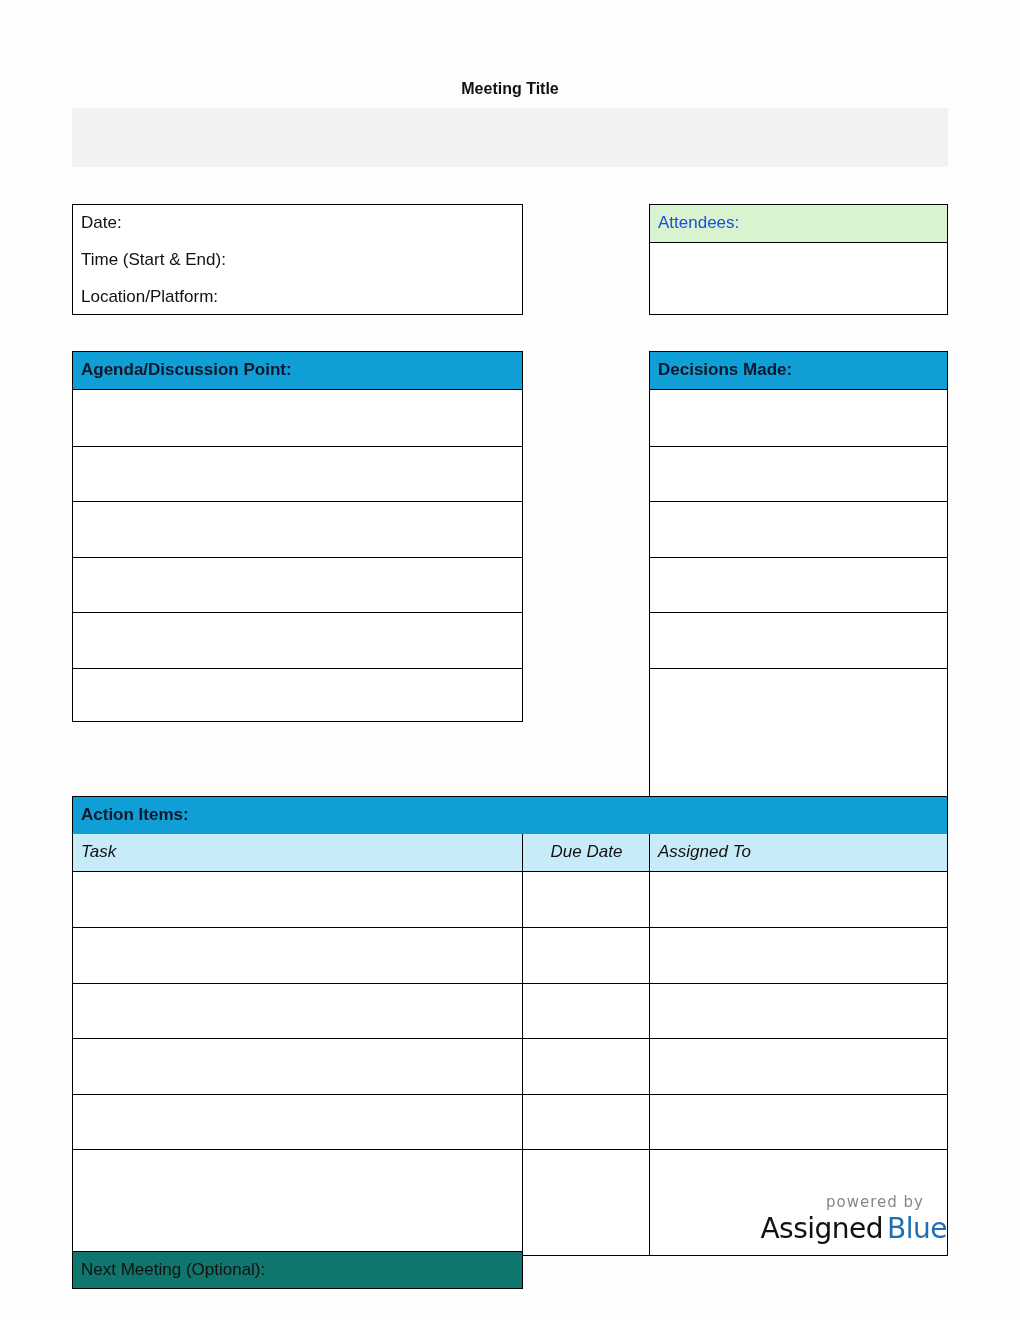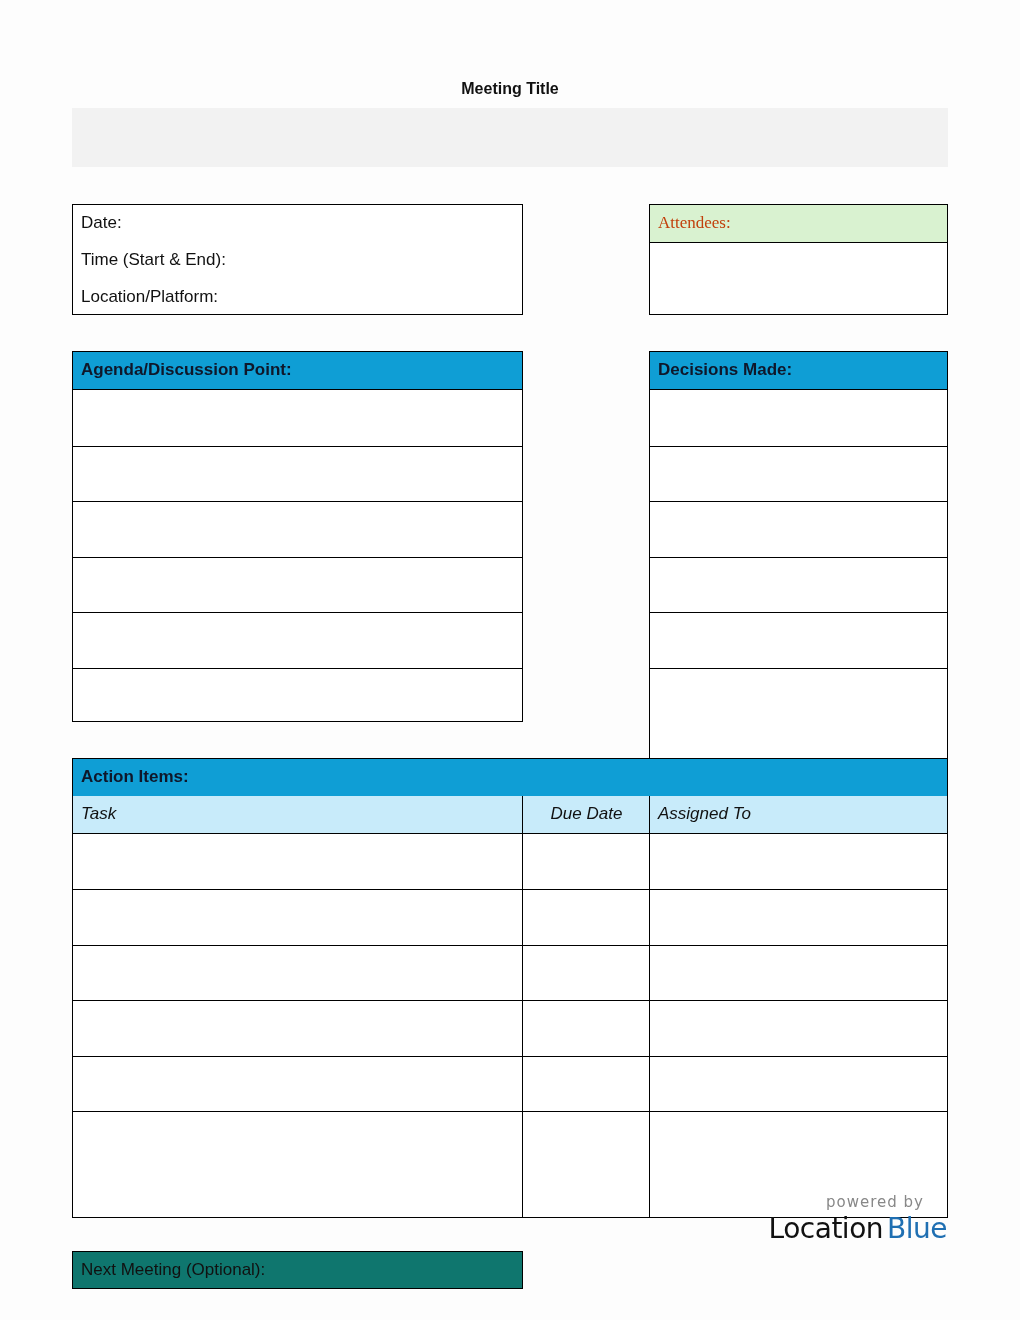--- a/index.html
+++ b/index.html
@@ -4,21 +4,21 @@
   <style>
     html, body { margin: 0; padding: 0; background: #fdfdfd; }
     body { width: 1020px; height: 1320px; position: relative; font-family: "Liberation Sans", sans-serif; color: #111; overflow: hidden; }
     .abs { position: absolute; box-sizing: border-box; }
     .title { left: 0; width: 1020px; top: 80px; text-align: center; font-weight: bold; font-size: 16px; }
     .title-box { left: 72px; top: 108px; width: 876px; height: 59px; background: #f2f2f2; }
     .info { left: 72px; top: 204px; width: 451px; height: 111px; border: 1px solid #000; background: #fff; }
     .info .line { position: absolute; left: 8px; font-size: 17px; }
     .panel { border: 1px solid #000; background: #fff; }
     .hdr { position: absolute; left: 0; right: 0; top: 0; height: 37px; border-bottom: 1px solid #000; font-size: 17px; padding-left: 8px; line-height: 36px; }
-    .hdr.green { background: #d9f2d0; color: #c2410c; font-family: Liberation Serif, serif; }
+    .hdr.green { background: #d9f2d0; color: #1d4ed8; }
     .hdr.blue { background: #0f9ed5; color: #0f172a; font-weight: bold; }
     .row { position: absolute; left: 0; right: 0; border-bottom: 1px solid #000; }
     .row:last-child { border-bottom: none; }
     .sub { position: absolute; left: 0; right: 0; top: 37px; height: 37px; background: #c8ebfa; border-bottom: 1px solid #000; font-style: italic; font-size: 17px; }
     .sub span { position: absolute; top: 0; line-height: 36px; }
     .vline { position: absolute; top: 37px; bottom: 0; width: 1px; background: #000; }
     .next { left: 72px; top: 1251px; width: 451px; height: 38px; border: 1px solid #000; background: #0f766e; font-size: 17px; padding-left: 8px; line-height: 36px; }
     .logo-pb { left: 826px; top: 1193px; font-size: 15px; color: #888; letter-spacing: 1px; font-family: "DejaVu Sans", sans-serif; }
     .logo-main { right: 73px; top: 1212px; font-size: 28px; font-family: "DejaVu Sans", sans-serif; letter-spacing: -0.5px; }
     .logo-main .g { color: #111; }
@@ -54,35 +54,35 @@
 <div class="abs panel" style="left:649px; top:351px; width:299px; height:452px;padding-left:8px;">
   <div class="hdr blue">Decisions Made:</div>
   <div class="row" style="top:38px; height:56px;"></div>
   <div class="row" style="top:94px; height:55px;"></div>
   <div class="row" style="top:149px; height:56px;"></div>
   <div class="row" style="top:205px; height:55px;"></div>
   <div class="row" style="top:260px; height:56px;"></div>
   <div class="row" style="top:316px; height:54px; border-bottom:none;"></div>
 </div>
 
-<div class="abs panel" style="left:72px; top:758px; width:876px; height:460px;">
+<div class="abs panel" style="left:72px; top:796px; width:876px; height:460px;">
   <div class="hdr blue">Action Items:</div>
   <div class="sub">
     <span style="left:8px;">Task</span>
     <span style="left:450px; width:127px; text-align:center;">Due Date</span>
     <span style="left:585px;">Assigned To</span>
   </div>
   <div class="vline" style="left:449px;"></div>
   <div class="vline" style="left:576px;"></div>
   <div class="row" style="top:75px; height:55px;"></div>
   <div class="row" style="top:130px; height:56px;"></div>
   <div class="row" style="top:186px; height:55px;"></div>
   <div class="row" style="top:241px; height:56px;"></div>
   <div class="row" style="top:297px; height:55px;"></div>
   <div class="row" style="top:352px; height:54px; border-bottom:none;"></div>
 </div>
 
 <div class="abs next">Next Meeting (Optional):</div>
 
 <div class="abs logo-pb">powered by</div>
 <div class="abs logo-main">
-  <span class="g">Location</span><span class="b">Blue</span>
+  <span class="g">Assigned</span><span class="b">Blue</span>
 </div>
 
 </body></html>

